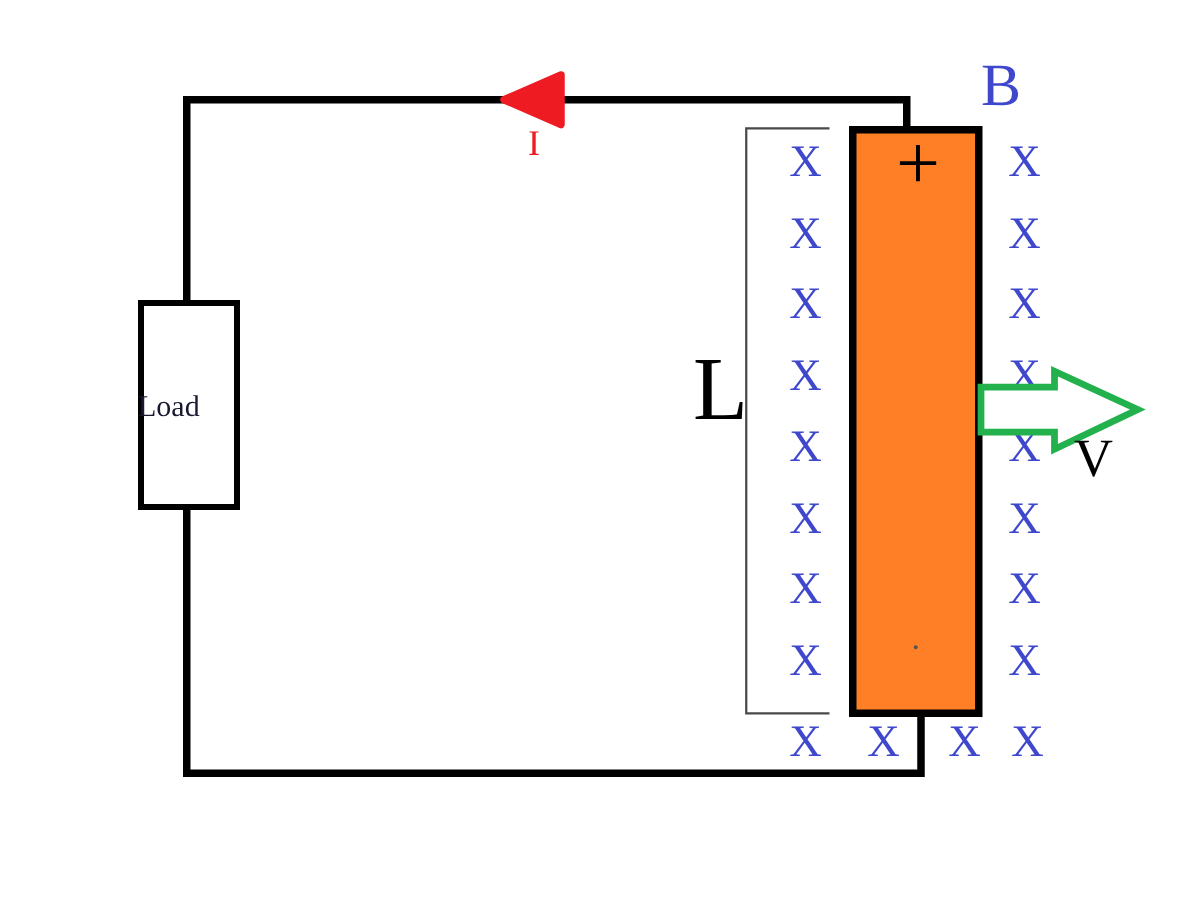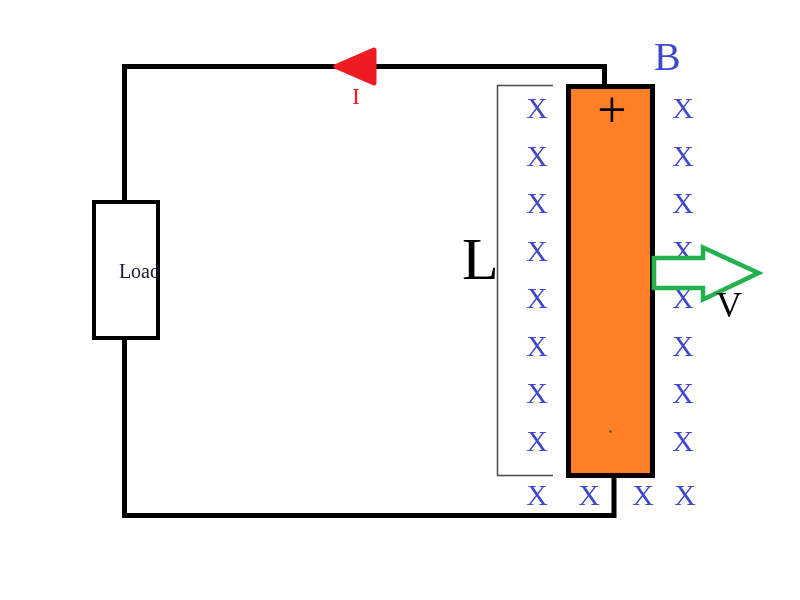--- a/index.html
+++ b/index.html
@@ -22,21 +22,21 @@
   .cur-arrow   { fill: var(--color-current); stroke: var(--color-current); stroke-width: 5; stroke-linejoin: round; }
   .vel-arrow   { fill: #ffffff; stroke: var(--color-velocity); stroke-width: 4.5; stroke-linejoin: miter; }
   .stray       { fill: #555555; }
 
   
   .lbl { position: absolute; line-height: 1; white-space: pre; }
   .lbl-b    { left: 654px; top: 37px;  font-size: 40px; color: var(--color-field); }
   .lbl-i    { left: 352px; top: 84px;  font-size: 24px; color: var(--color-current); }
   .lbl-l    { left: 462px; top: 229px; font-size: 60px; color: var(--color-label-dark); }
   .lbl-v    { left: 716px; top: 287px; font-size: 36px; color: var(--color-label-dark); }
-  .lbl-load { left: 92px;  top: 261px; width: 68px; text-align: right; font-size: 20px; color: var(--color-load-text); }
+  .lbl-load { left: 92px;  top: 261px; width: 68px; text-align: left; font-size: 20px; color: var(--color-load-text); }
   .plus-sign{ left: 612px; top: 114px; font-size: 52px; color: var(--color-label-dark);
               transform: translate(-50%, -58%); }
   .xmark    { position: absolute; line-height: 1; font-size: 30px;
               color: var(--color-field); transform: translate(-50%, -50%); }
 </style>
 </head>
 <body>
 
 <div class="stage">
 

